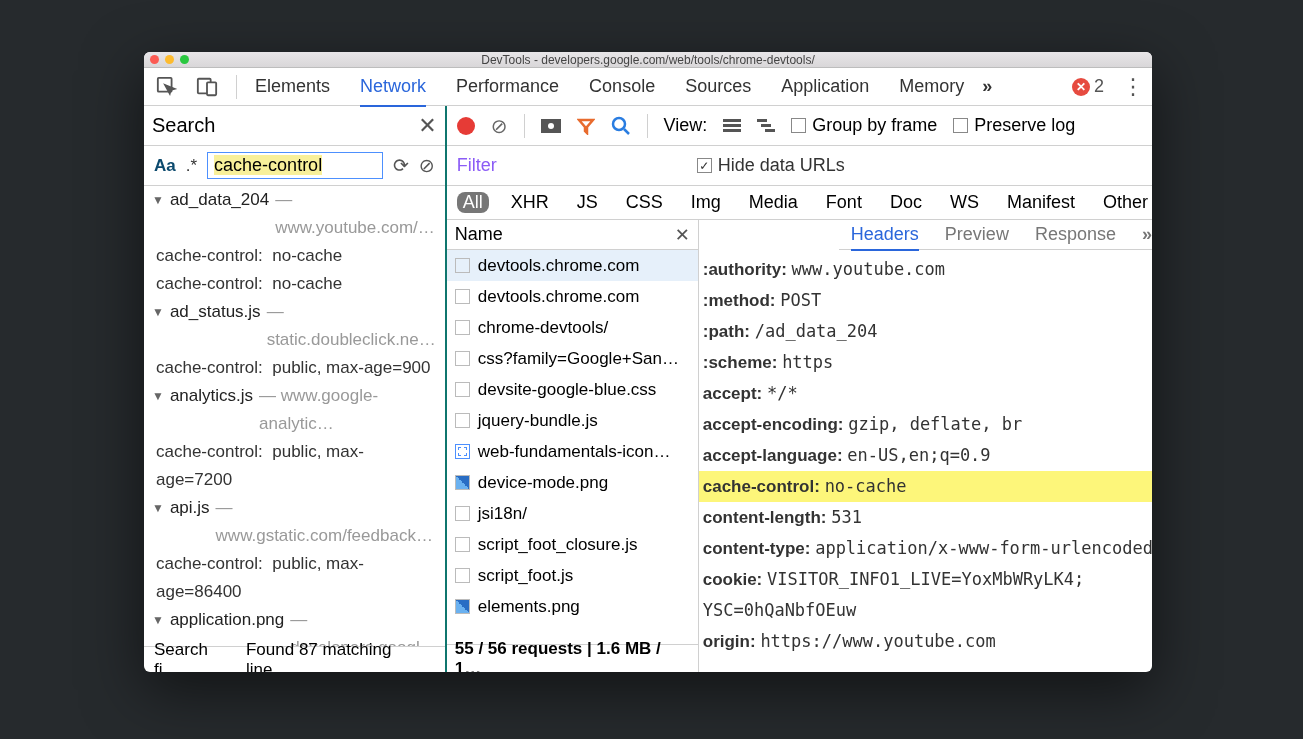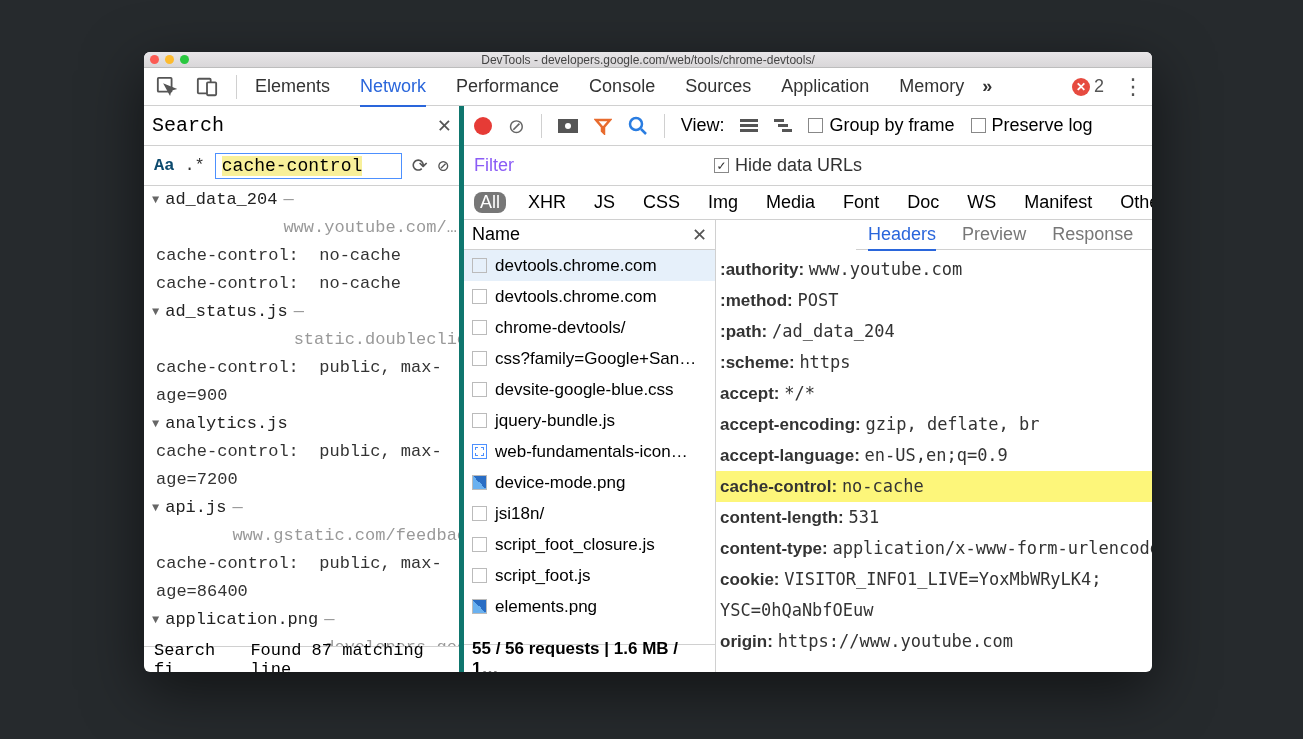--- a/index.html
+++ b/index.html
@@ -54,21 +54,21 @@
     border-bottom: 2px solid #2a66db;
     padding-bottom: 8px;
     margin-bottom: -10px;
   }
   .sep { width:1px; height:24px; background:#d0d0d0; }
   .spacer { flex:1; }
   .errbadge { display:flex;align-items:center;gap:4px; color:#555; }
   .errcirc { width:18px;height:18px;border-radius:50%;background:#e64b40;color:#fff;display:flex;align-items:center;justify-content:center;font-size:12px;font-weight:bold;}
 
   .body { display:flex; height: calc(100% - 54px); }
-  .searchpane { width: 320px; border-right:5px solid #0f766e; display:flex; flex-direction:column;font-family:Liberation Mono, monospace;}
+  .searchpane { width: 320px; border-right:2px solid #0f766e; display:flex; flex-direction:column;}
   .searchhead { height:40px; border-bottom:1px solid #d0d0d0; display:flex;align-items:center; padding:0 8px; font-size:20px;}
   .closex { margin-left:auto; font-size:22px; color:#555;}
   .searchctrl { height:40px; border-bottom:1px solid #d0d0d0; display:flex;align-items:center; gap:10px; padding:0 10px;}
   .aa { font-weight:bold; font-size:17px; color:#0c4a6e;}
   .regex { font-size:17px; color:#333; }
   .searchinput { flex:1; border:1px solid #4d90fe; background:#fff; padding:2px 6px; font-size:18px; }
   .searchinput span { background: #f8f09a; }
   .iconcircle { color:#555;font-size:19px;}
   .results { flex:1; overflow:hidden; font-size:17px; line-height:28px; }
   .grp { padding: 0 8px; }
@@ -187,20 +187,21 @@
               <span class="tri">▼</span>
               <span>ad_status.js</span> 
               <span class="url">— static.doubleclick.ne…</span>
             </div>
             <div class="match"><span class="k">cache-control:</span>&nbsp;&nbsp;<span class="v">public, max-age=900</span></div>
           </div>
           <div class="grp">
             <div class="grphead">
               <span class="tri">▼</span>
               <span>analytics.js</span> 
+              <span class="url">— www.google-analytic…</span>
             </div>
             <div class="match"><span class="k">cache-control:</span>&nbsp;&nbsp;<span class="v">public, max-age=7200</span></div>
           </div>
           <div class="grp">
             <div class="grphead">
               <span class="tri">▼</span>
               <span>api.js</span> 
               <span class="url">— www.gstatic.com/feedback…</span>
             </div>
             <div class="match"><span class="k">cache-control:</span>&nbsp;&nbsp;<span class="v">public, max-age=86400</span></div>

